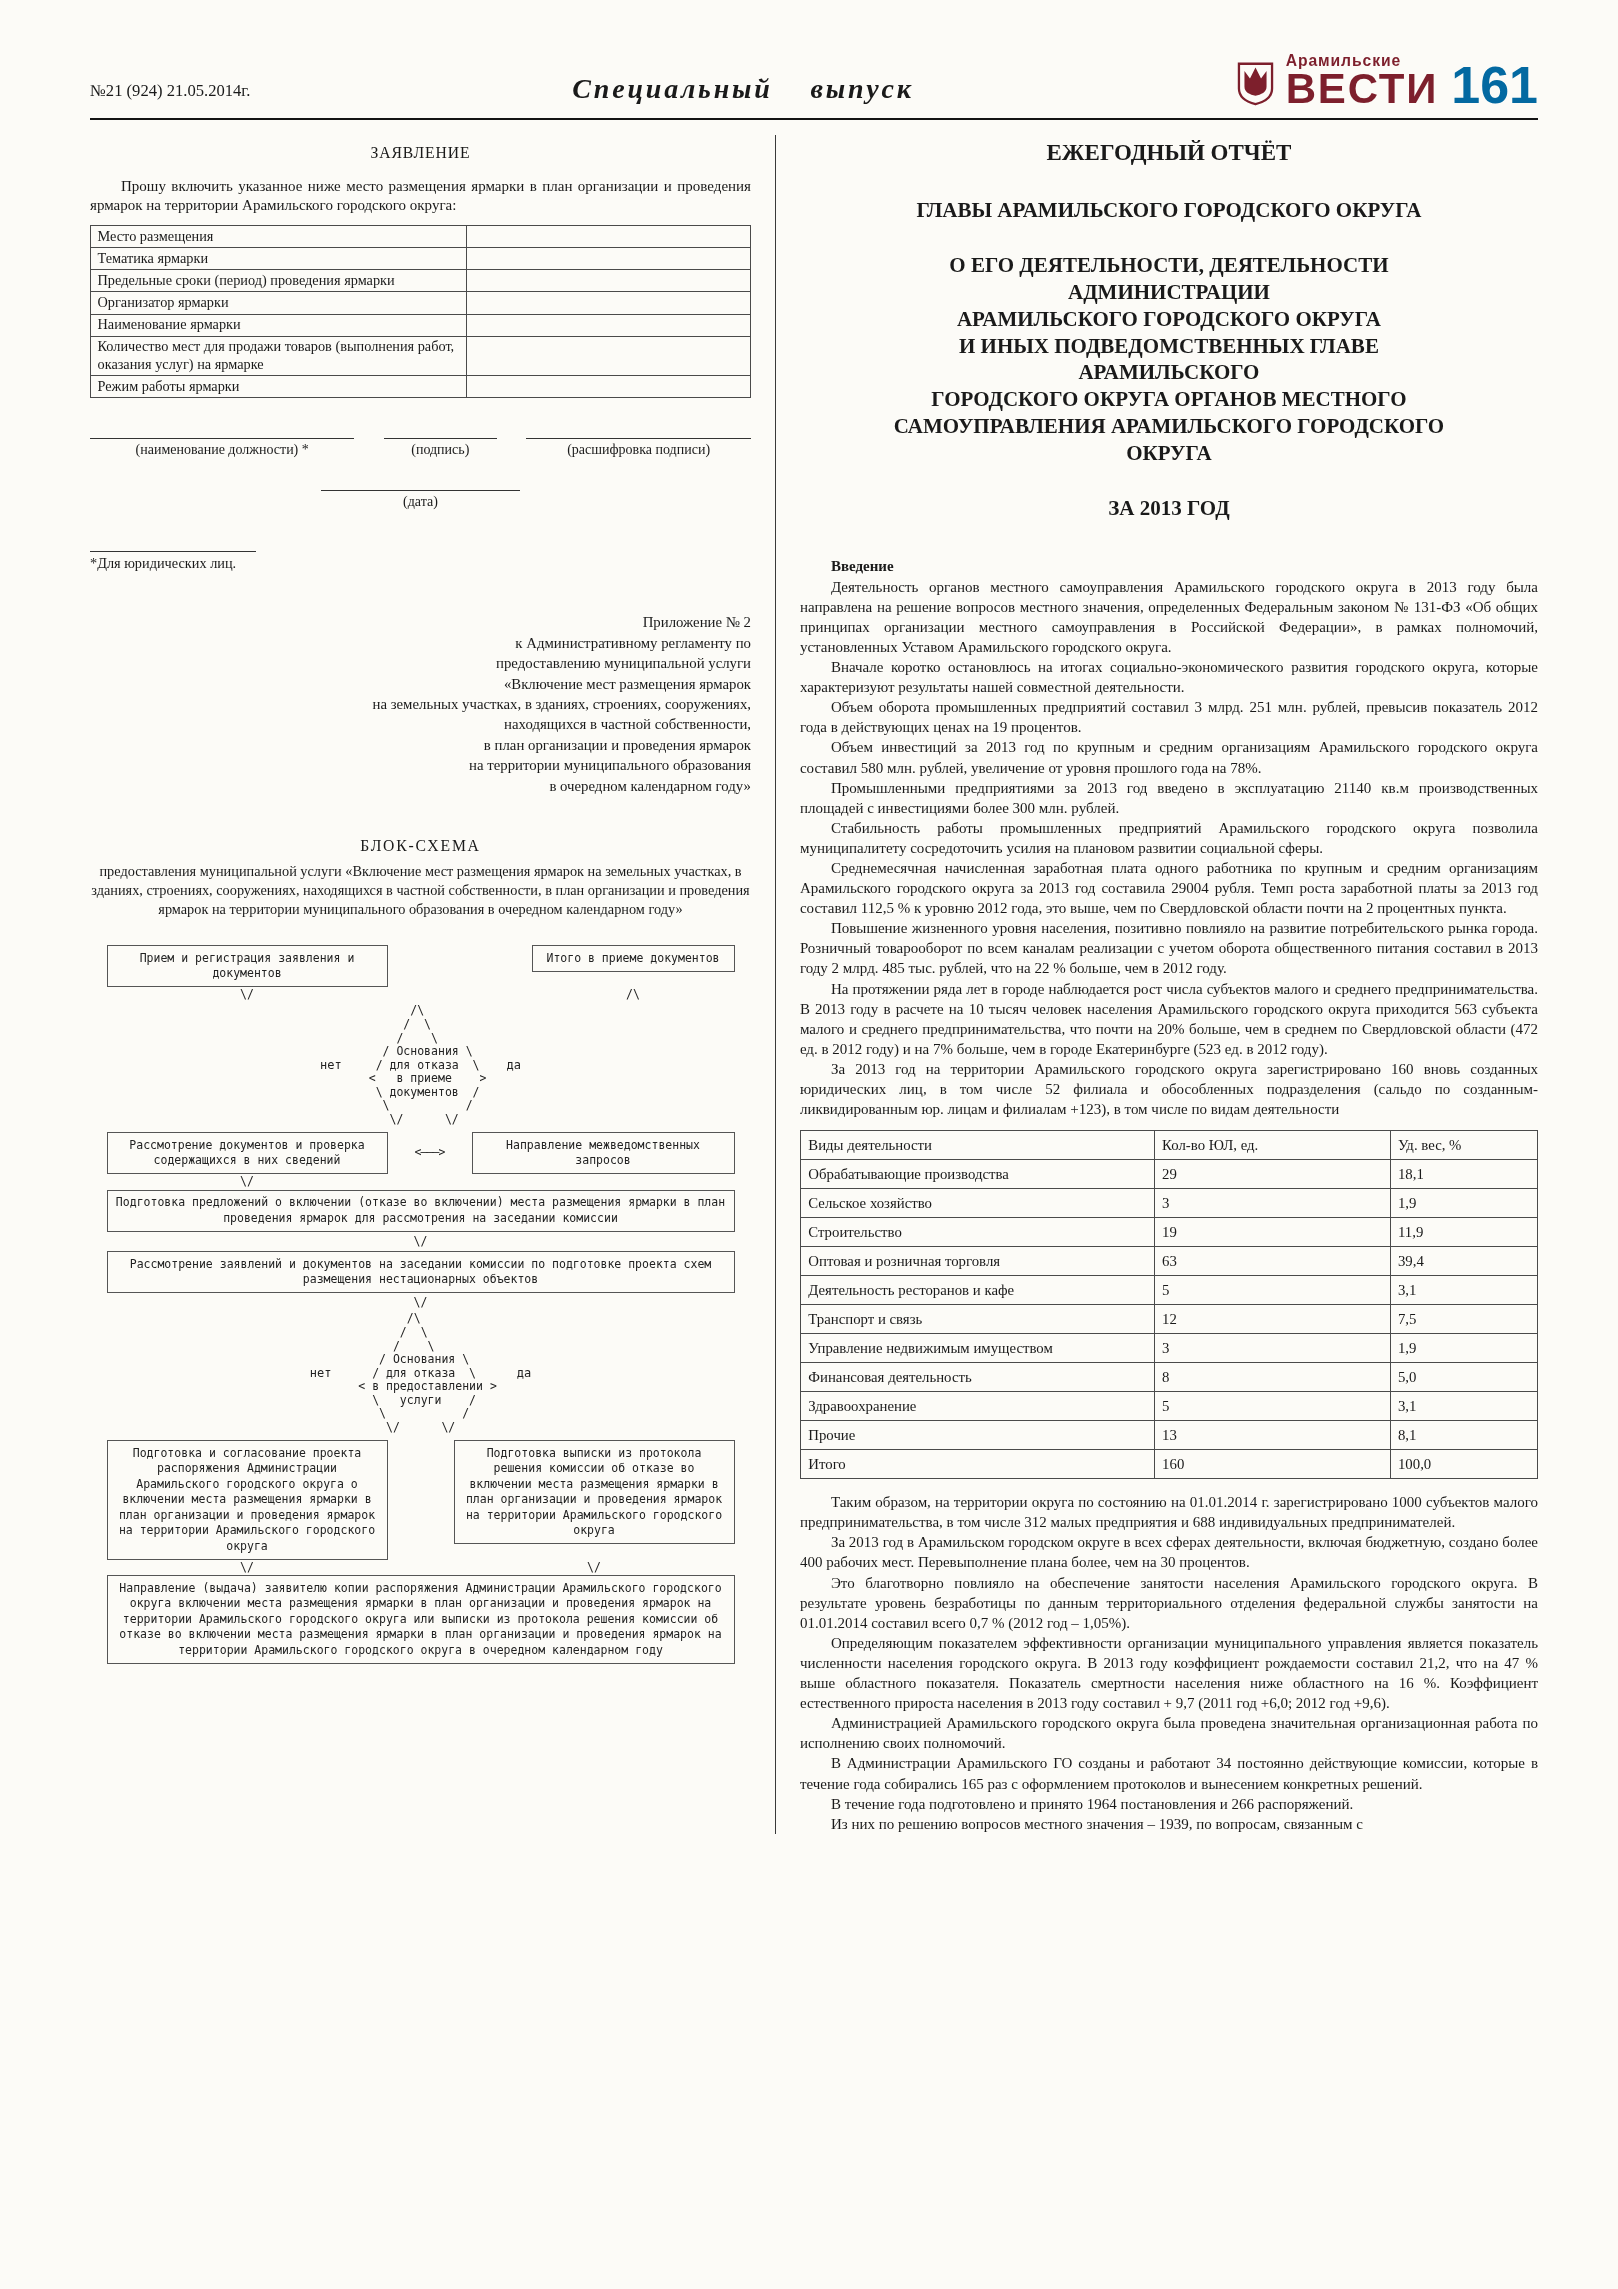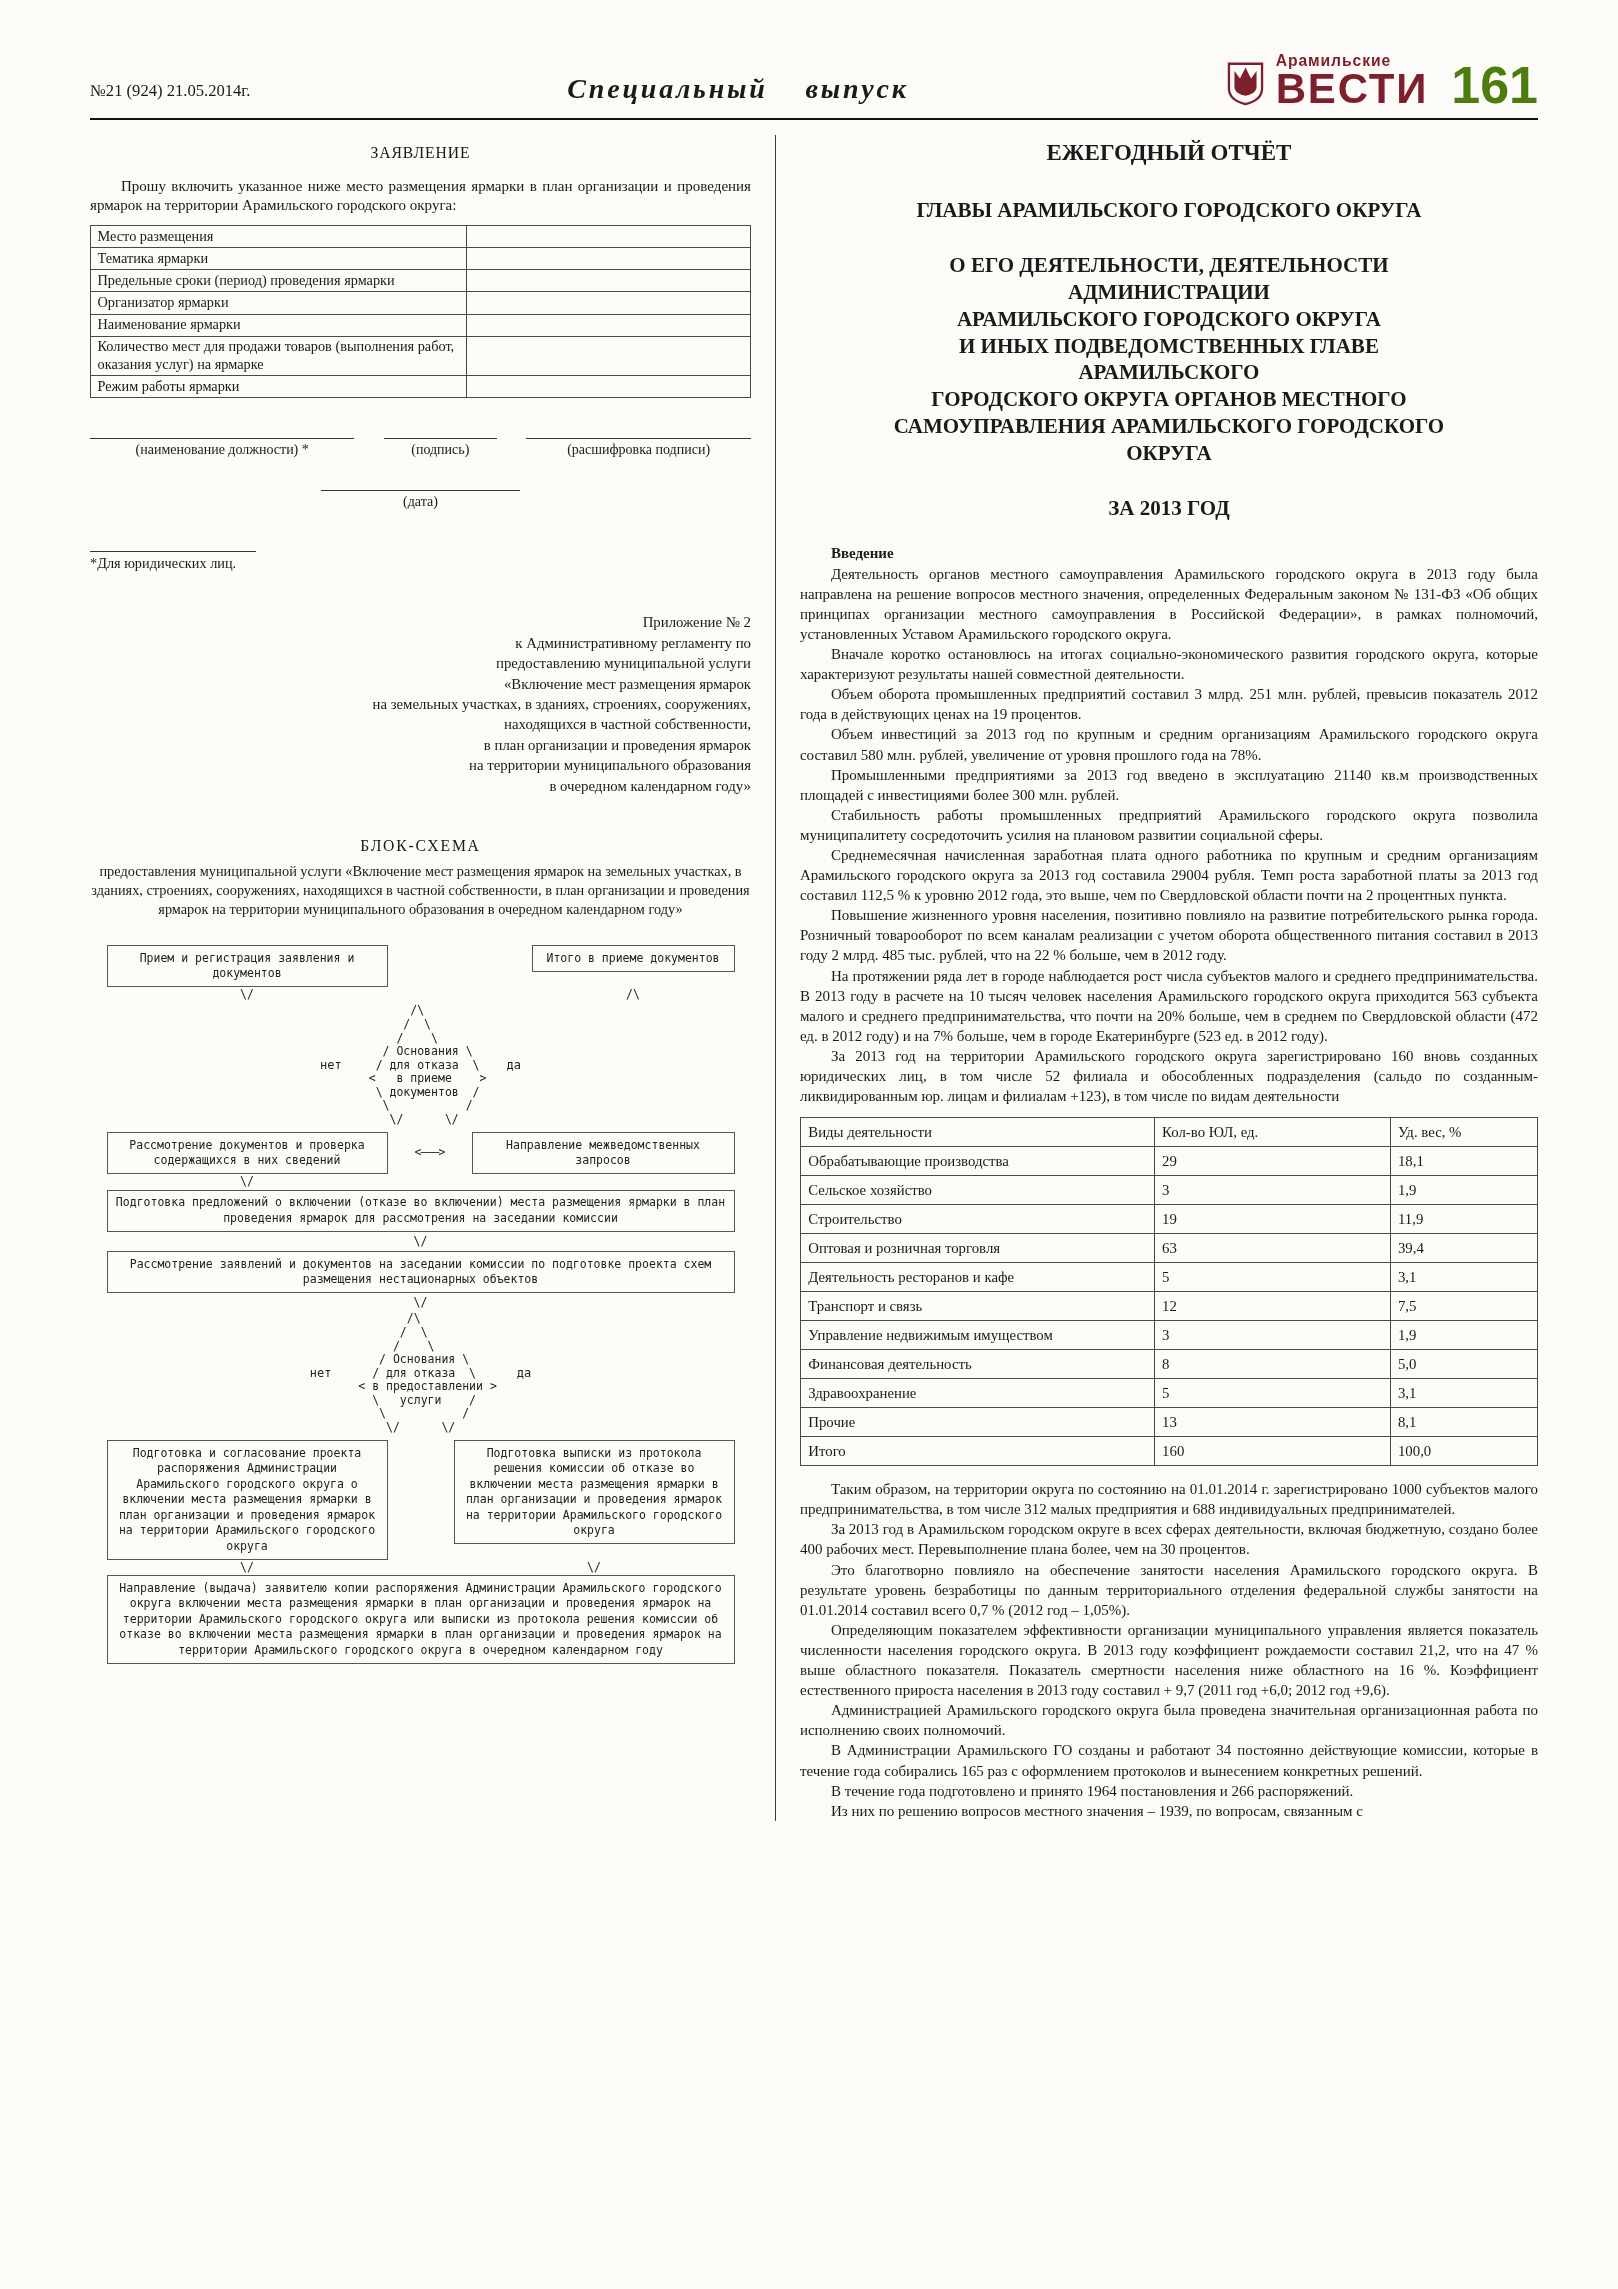--- a/index.html
+++ b/index.html
@@ -15,21 +15,21 @@
   .issue-title { font-size:28px; font-weight:bold; font-style:italic; letter-spacing:2.8px;
                  word-spacing:28px; padding-bottom:3.7px; }
   .brand { display:flex; align-items:flex-end; gap:11px; }
   .coat { display:inline-block; line-height:0; padding-bottom:1.8px; }
   .brand-text { display:flex; flex-direction:column; align-items:flex-start; }
   .brand-small { font-family:"Liberation Sans", sans-serif; font-weight:bold; font-size:15.7px;
                  color:#7d1f2c; letter-spacing:0.9px; }
   .brand-large { font-family:"Liberation Sans", sans-serif; font-weight:bold; font-size:42px;
                  line-height:.92; color:#7d1f2c; letter-spacing:1.8px; }
   .pagenum { font-family:"Liberation Sans", sans-serif; font-weight:bold; font-size:52px;
-             line-height:.9; color:#4d7c0f; margin-left:12px; }
+             line-height:.9; color:#0369a1; margin-left:2px; }
 
   
   .columns { display:flex; align-items:stretch; margin-top:14.8px; }
   .col-left  { width:685px; padding-right:24px; }
   .divider   { width:0.9px; background:#3a3a3a; }
   .col-right { flex:1; padding-left:24px; }
 
   
   .app-title { text-align:center; font-weight:normal; font-size:15.7px; letter-spacing:0.9px;
                margin:9.2px 0 14.8px; }
@@ -61,21 +61,21 @@
   .dpre { font-family:inherit; font-size:11.5px; line-height:1.18; text-align:left; }
   .dlabel { font-size:12px; }
   .hconn { align-self:center; padding:0 3.7px; letter-spacing:-0.9px; white-space:nowrap; }
   .arrow-center { text-align:center; margin:1.8px 0; }
   .mt6 { margin-top:5.5px; }
 
   
   .rh1 { text-align:center; font-size:23px; font-weight:bold; margin:5.5px 0 31px; }
   .rh2 { text-align:center; font-size:21px; font-weight:bold; line-height:1.28; margin-bottom:28px; }
   .pre-line { white-space:pre-line; }
-  .rh-year { margin-top:3.7px; margin-bottom:22px; }
+  .rh-year { margin-top:3.7px; margin-bottom:35px; }
   .intro-head { font-weight:bold; font-size:15px; text-indent:31px; line-height:1.32; }
   .rp { font-size:15px; line-height:1.34; text-align:justify; text-indent:31px; }
   .act-table { width:100%; border-collapse:collapse; font-size:14.8px; margin:11px 0 13px; }
   .act-table th, .act-table td { border:0.9px solid #4a4a4a; padding:5.5px 7.4px; text-align:left;
                                  vertical-align:top; font-weight:normal; }
   .act-table .c1 { width:48%; } .act-table .c2 { width:32%; } .act-table .c3 { width:20%; }
 </style>
 </head>
 <body>
 

